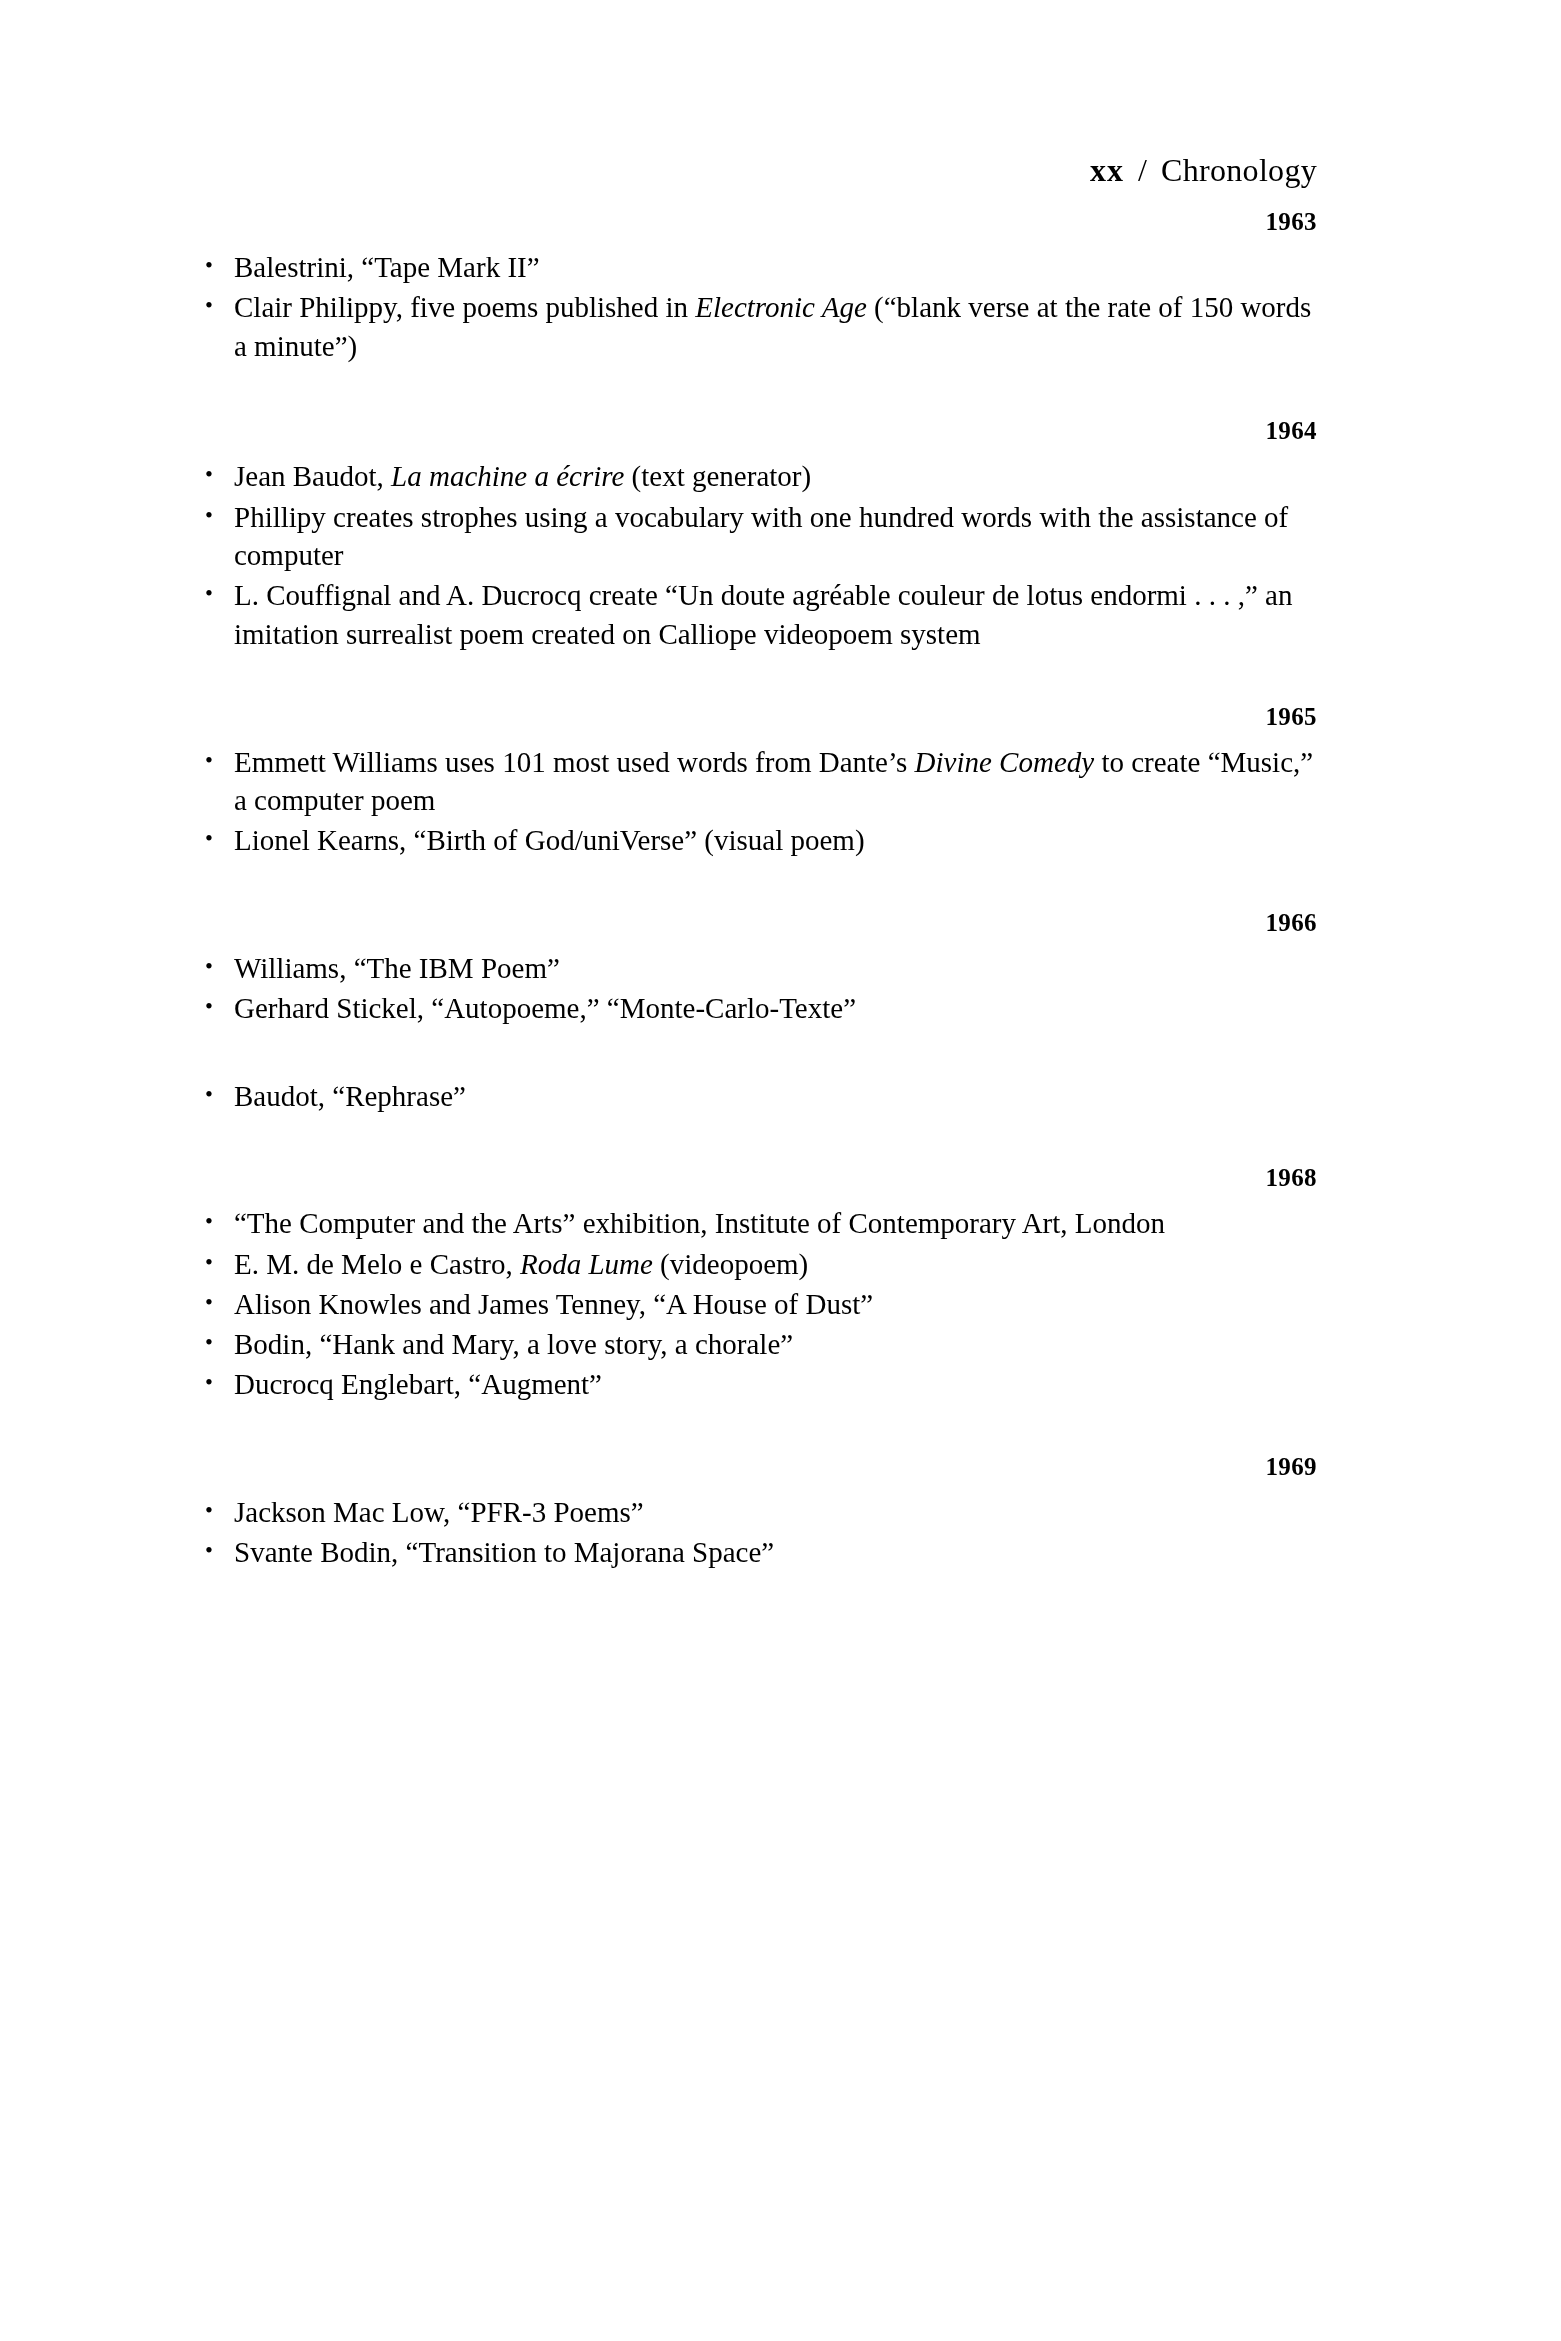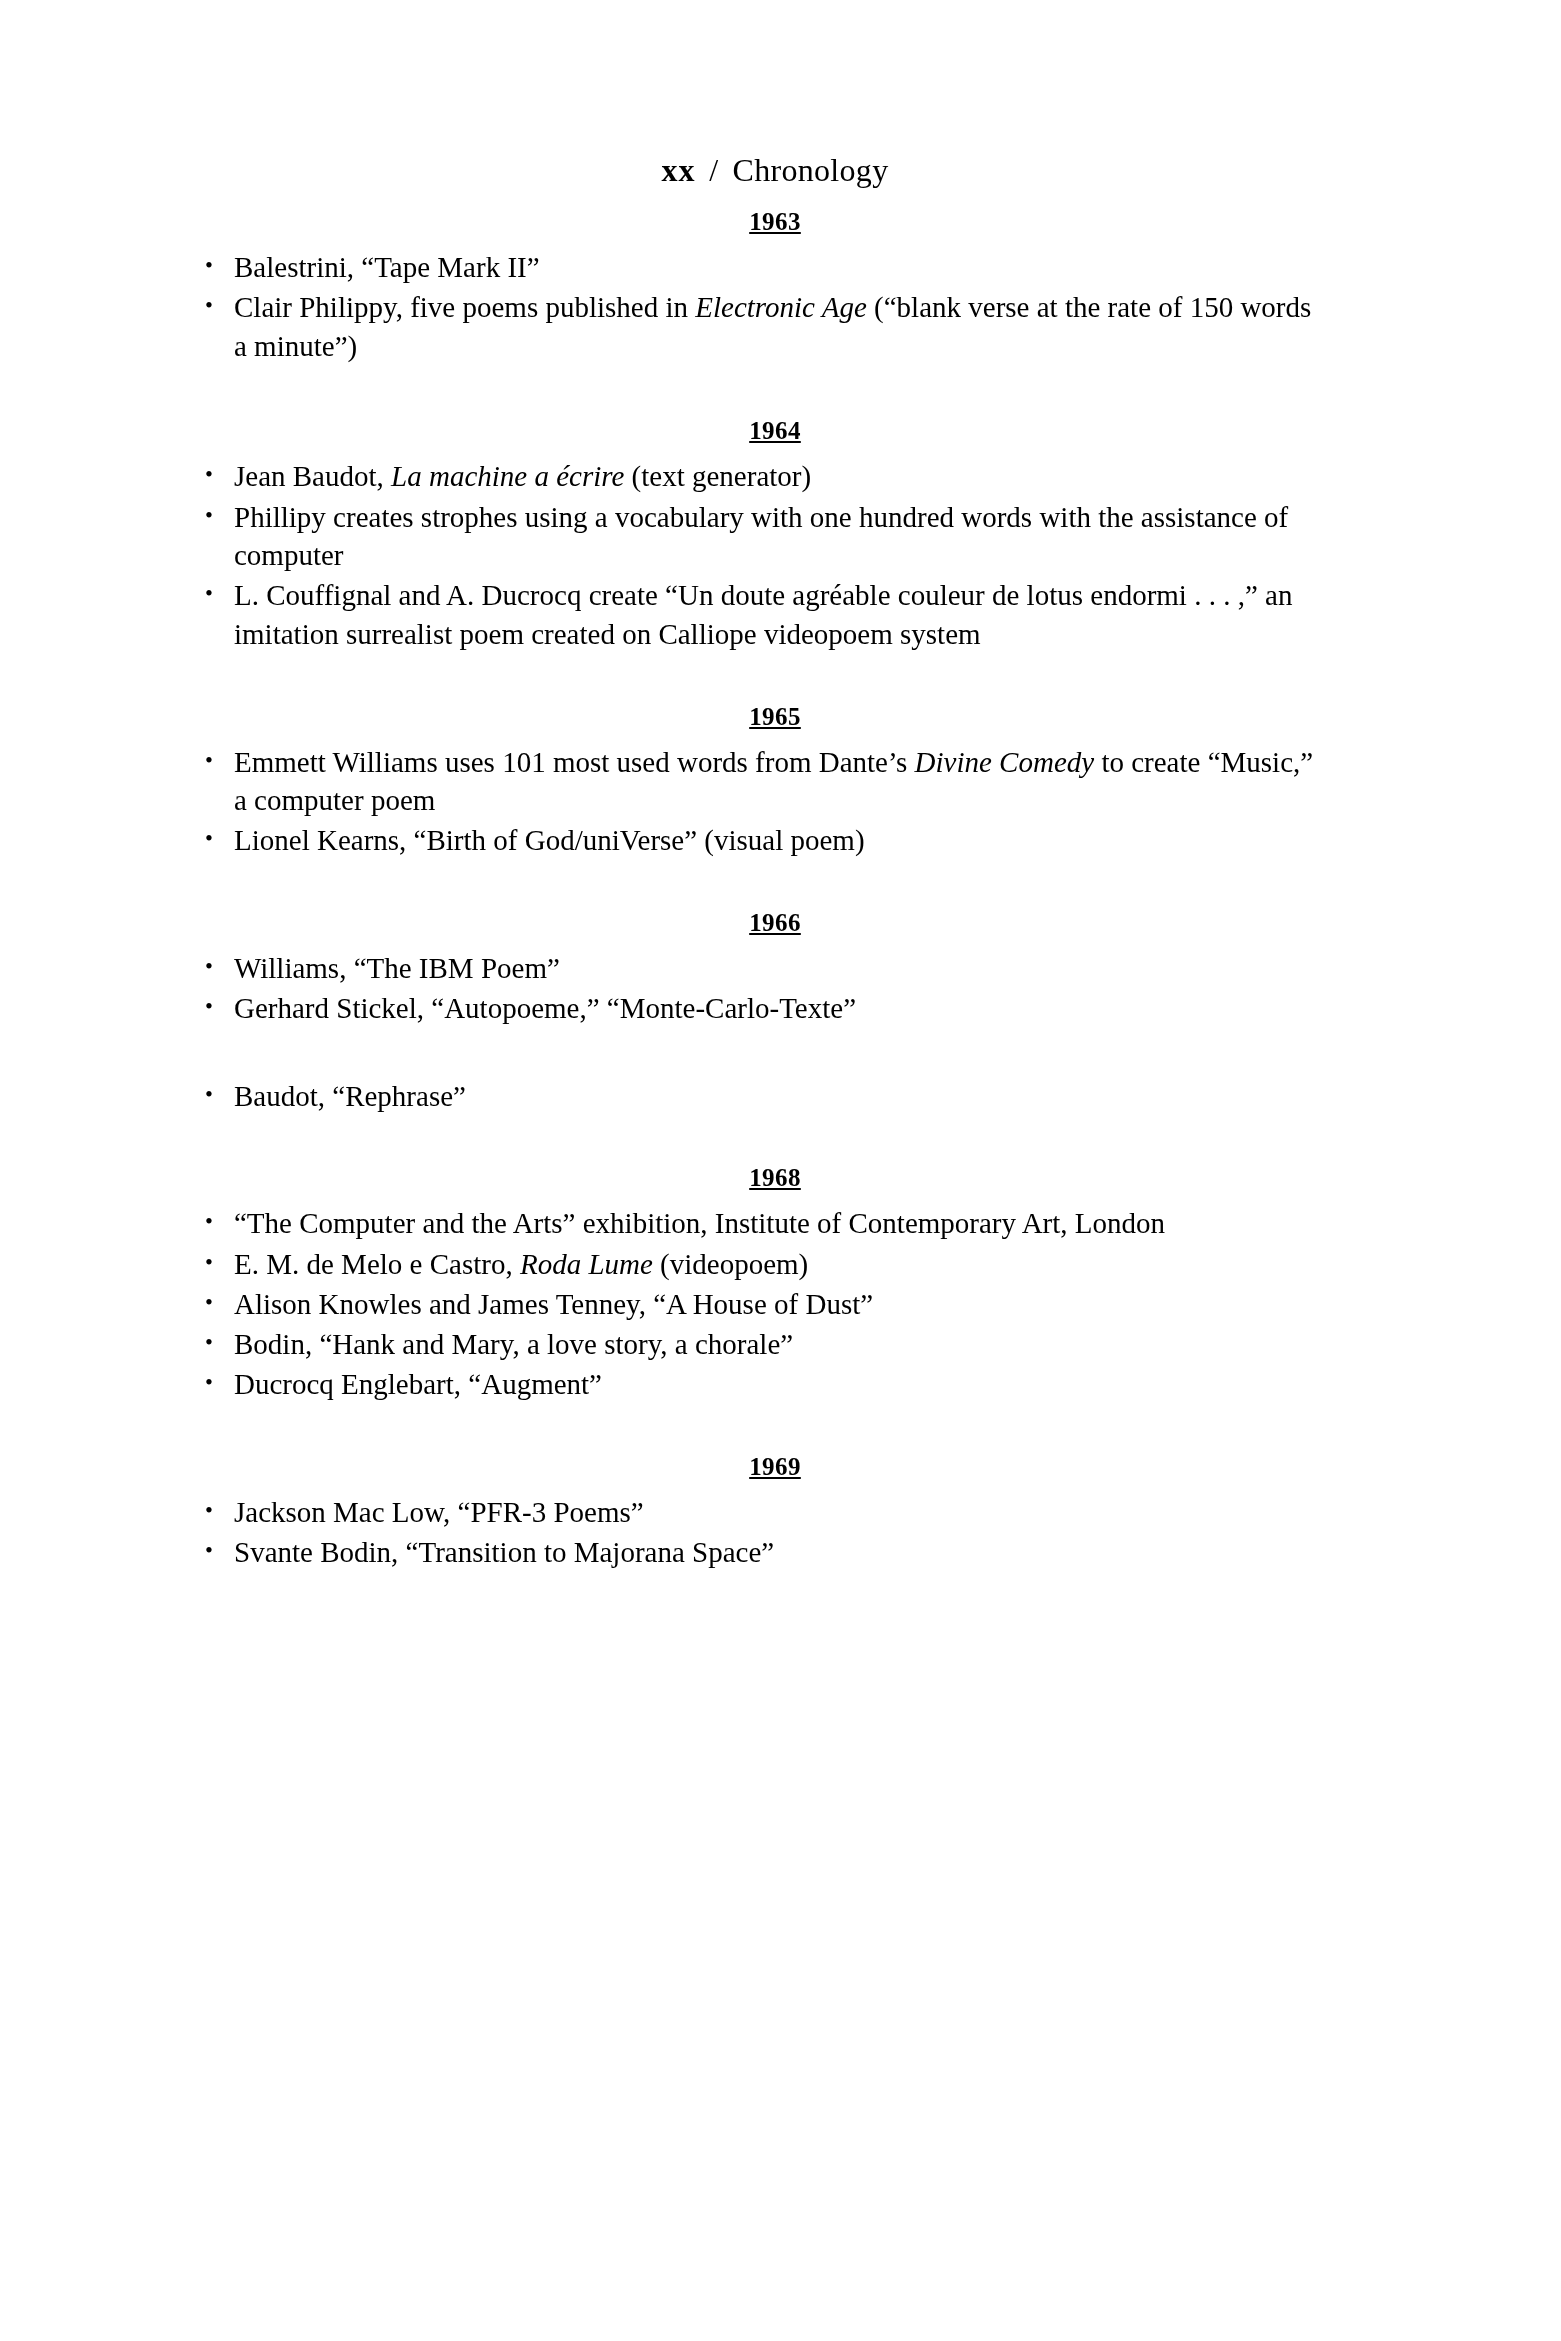--- a/index.html
+++ b/index.html
@@ -21,41 +21,40 @@
     box-sizing: border-box;
     padding: 0;
   }
   .content {
     position: absolute;
     left: 198px;
     top: 152px;
     width: 1119px;
   }
   .running-head {
-    text-align: center;
+    text-align: right;
     font-size: 32px;
     letter-spacing: 0.3px;
     margin: 0 0 19px 0;
     padding-left: 35px;
   }
   .running-head .folio {
     font-weight: 700;
     letter-spacing: 0.9px;
   }
   .running-head .sep {
     padding: 0 14px;
   }
   .year {
-    text-align: center;
+    text-align: right;
     font-weight: 700;
     font-size: 25px;
     letter-spacing: 0.4px;
     margin: 0 0 12px 0;
     padding-left: 35px;
-    text-decoration: underline;
   }
   .year-block {
     margin-bottom: 49px;
   }
   .year-block:first-of-type {
     margin-bottom: 52px;
   }
   ul.entries {
     list-style: none;
     margin: 0;

